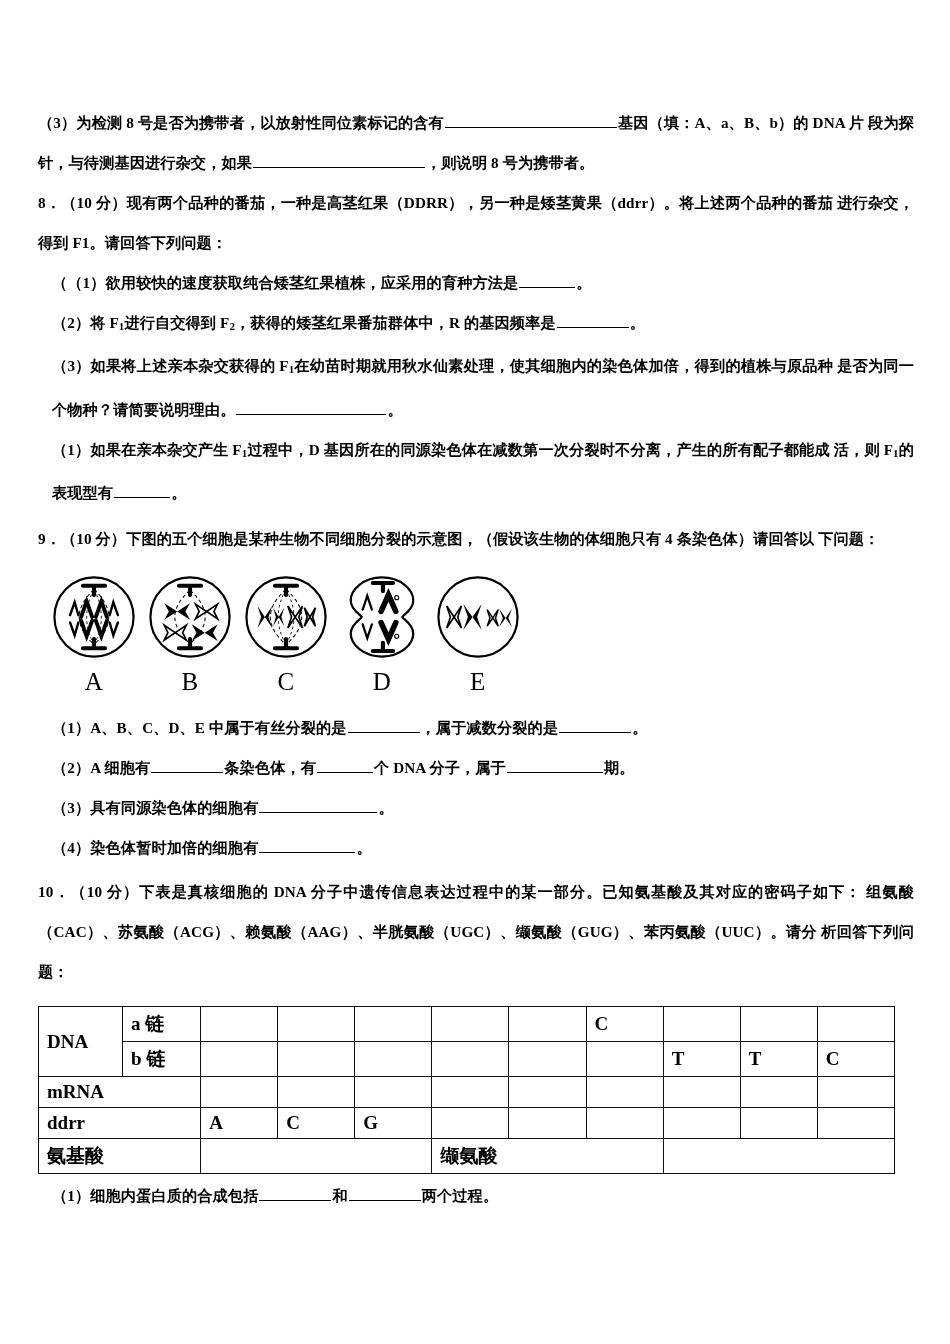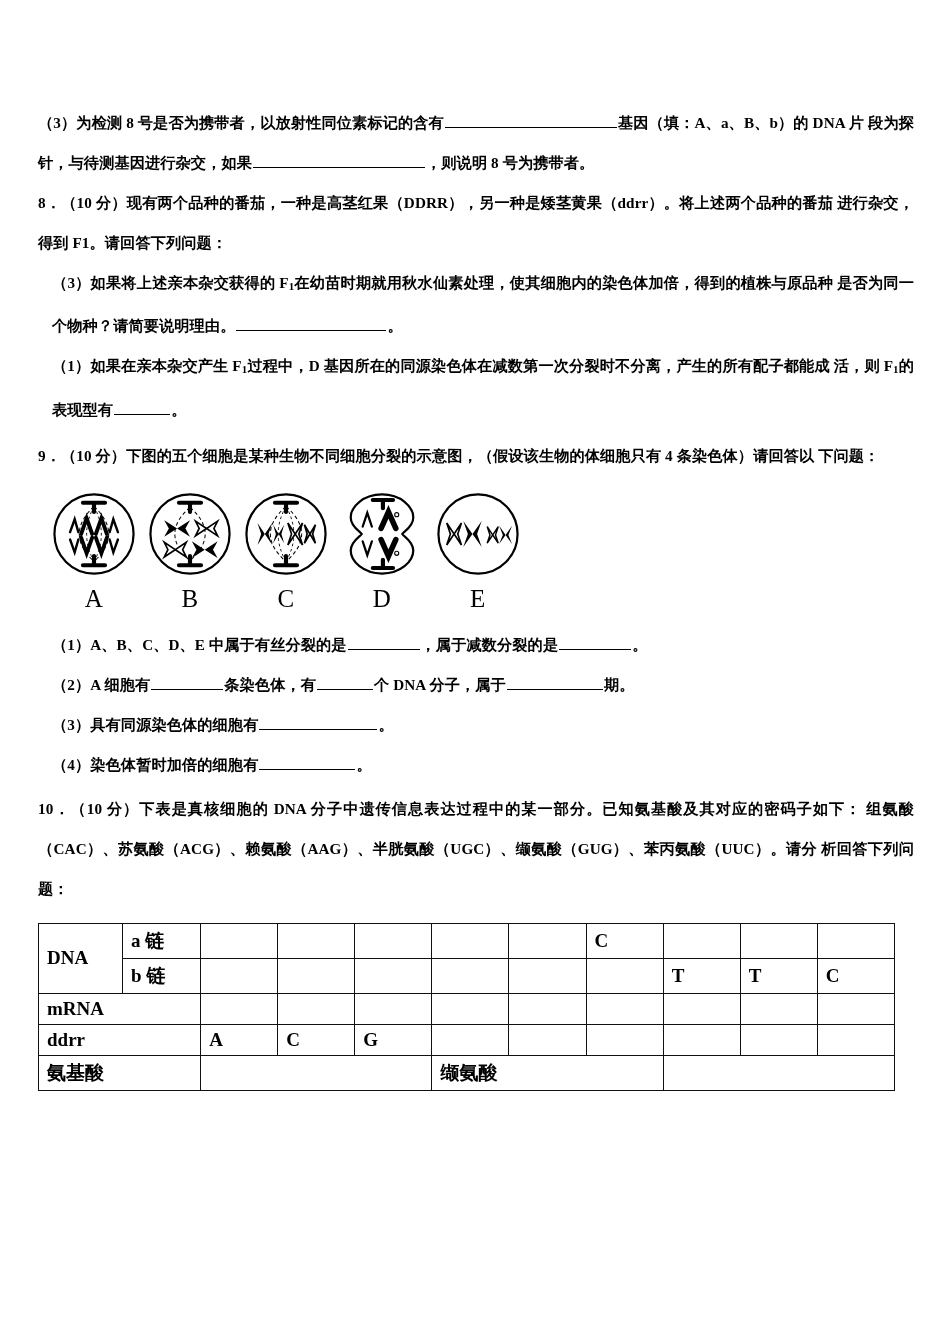--- a/index.html
+++ b/index.html
@@ -135,21 +135,27 @@
   <div class="para">
     <span>（3）为检测 8 号是否为携带者，以放射性同位素标记的含有</span><span class="blank b-xxl"></span><span>基因（填：A、a、B、b）的 DNA 片</span>
     <span>段为探针，与待测基因进行杂交，如果</span><span class="blank b-xxl"></span><span>，则说明 8 号为携带者。</span>
   </div>
 
   <div class="para">
     <span class="qnum">8．</span><span>（10 分）</span><span>现有两个品种的番茄，一种是高茎红果（DDRR），另一种是矮茎黄果（ddrr）。将上述两个品种的番茄</span>
     <span>进行杂交，得到 F1。请回答下列问题：</span>
   </div>
 
-
+  <div class="para indent1">
+    <span>（（1）欲用较快的速度获取纯合矮茎红果植株，应采用的育种方法是</span><span class="blank b-xs"></span><span>。</span>
+  </div>
+
+  <div class="para indent1">
+    <span>（2）将 F</span><sub>1</sub><span>进行自交得到 F</span><sub>2</sub><span>，获得的矮茎红果番茄群体中，R 的基因频率是</span><span class="blank b-s"></span><span>。</span>
+  </div>
 
   <div class="para indent1">
     <span>（3）如果将上述亲本杂交获得的 F</span><sub>1</sub><span>在幼苗时期就用秋水仙素处理，使其细胞内的染色体加倍，得到的植株与原品种</span>
     <span>是否为同一个物种？请简要说明理由。</span><span class="blank b-xl"></span><span>。</span>
   </div>
 
   <div class="para indent1">
     <span>（1）如果在亲本杂交产生 F</span><sub>1</sub><span>过程中，D 基因所在的同源染色体在减数第一次分裂时不分离，产生的所有配子都能成</span>
     <span>活，则 F</span><sub>1</sub><span>的表现型有</span><span class="blank b-xs"></span><span>。</span>
   </div>
@@ -387,15 +393,18 @@
       </tr>
       <tr>
         <td class="rowlabel mid" colspan="2">氨基酸</td>
         <td class="datacell aa-blank" colspan="3"></td>
         <td class="datacell" colspan="3">缬氨酸</td>
         <td class="datacell" colspan="3"></td>
       </tr>
     </tbody>
   </table>
 
+  <div class="para indent1 post-table">
+    <span>（1）细胞内蛋白质的合成包括</span><span class="blank b-s"></span><span>和</span><span class="blank b-s"></span><span>两个过程。</span>
+  </div>
 
 </div>
 </div>
 
 </body></html>

